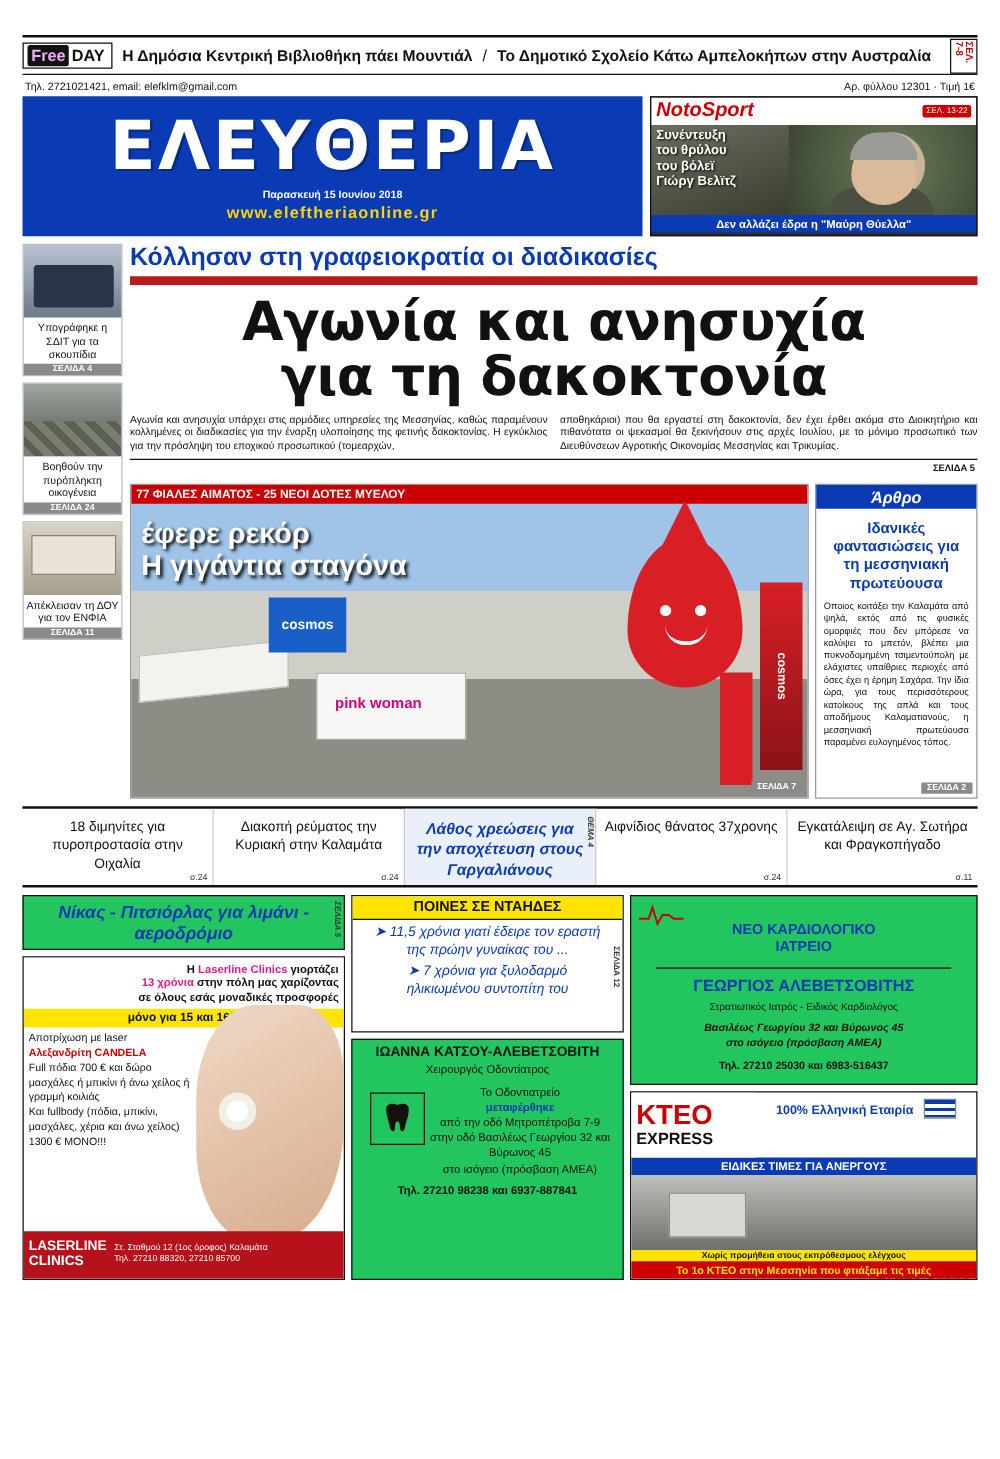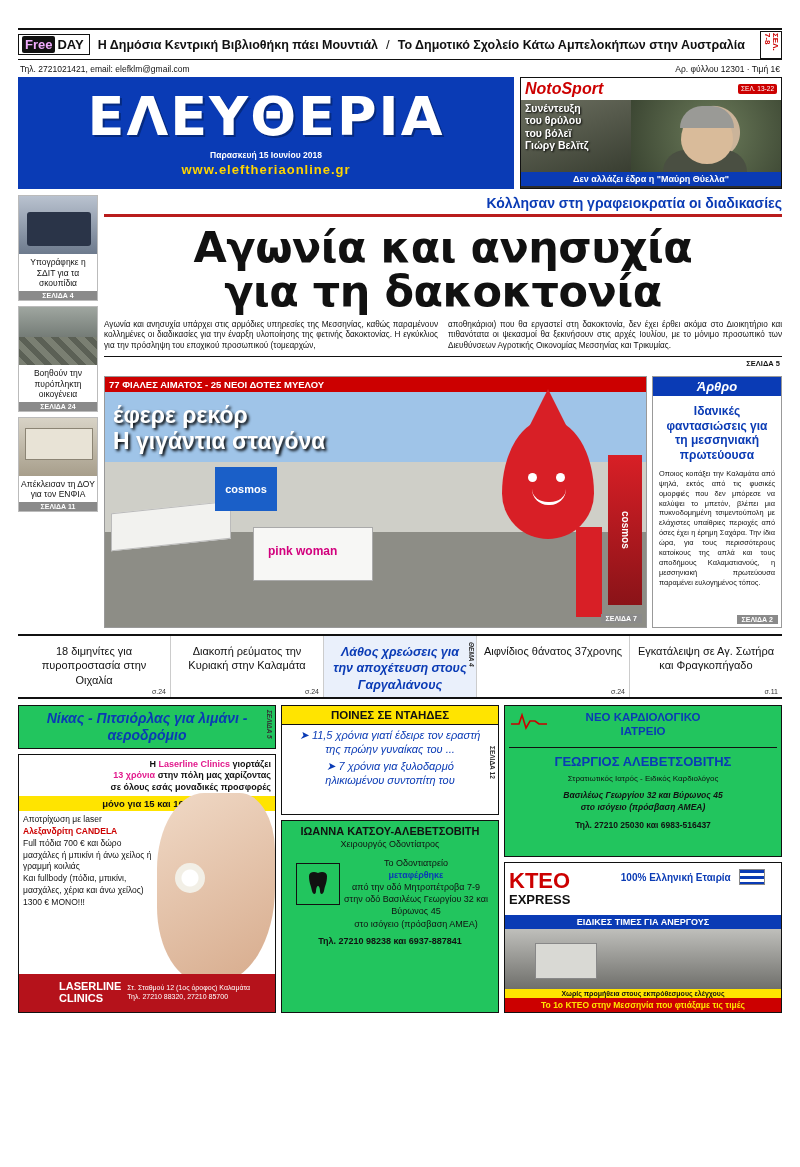--- a/index.html
+++ b/index.html
@@ -71,21 +71,21 @@
   .lead-img { height:58px; position:relative; overflow:hidden; }
   .lead-cap { font-size:8.5px; text-align:center; line-height:1.25; padding:3px 2px 2px 2px; }
   .page-tag { background:#8a8a8a; color:#fff; font-size:7px; text-align:center; padding:1px 0; font-weight:bold; }
   .img-a { background:linear-gradient(180deg,#b9c2cf,#6d7a8d); }
   .img-a:after{ content:""; position:absolute; left:8px; top:16px; width:64px; height:34px; background:#2a3448; border-radius:3px;}
   .img-b { background:linear-gradient(180deg,#9fa6a0,#4d5550); }
   .img-b:after{ content:""; position:absolute; left:0; bottom:0; width:100%; height:28px; background:repeating-linear-gradient(45deg,#7a7f72 0 6px,#5b6055 6px 12px); }
   .img-c { background:linear-gradient(180deg,#d8d3c6,#a79e8b); }
   .img-c:after{ content:""; position:absolute; left:6px; top:10px; width:66px; height:30px; background:#e8e3d6; border:1px solid #8b8474; }
 
-  .kicker { text-align:right; font-size:14px; font-weight:bold; color:#0a3bb5; border-bottom:3px solid #b91c1c; padding-bottom:3px; }
+  .kicker { text-align:left; font-size:20px; font-weight:bold; color:#0a3bb5; border-bottom:7px solid #b91c1c; padding-bottom:3px; }
   .headline { text-align:center; font-family:"DejaVu Sans", sans-serif; font-weight:bold; font-size:43px; line-height:1.03; margin:8px 0 6px 0; letter-spacing:-0.5px; }
   .lead-body { display:flex; gap:10px; font-size:8.2px; line-height:1.32; text-align:justify; border-bottom:1px solid #111; padding-bottom:4px; }
   .lead-body .col { flex:1; }
   .lead-page { text-align:right; font-size:7.5px; font-weight:bold; padding:2px 2px 4px 0; }
 
   
   .photo-row { display:flex; gap:5px; margin-top:4px; }
   .photo-block { flex:1; position:relative; height:252px; border:1px solid #999; overflow:hidden;
      background:linear-gradient(180deg,#9fc4e8 0 34%, #cfcfc8 34% 62%, #8d8d86 62% 100%); }
   .ph-banner { position:absolute; left:0; top:0; width:100%; background:#c00; color:#fff; font-size:9.5px; font-weight:bold; padding:2px 4px; }
@@ -131,37 +131,37 @@
 
   .laser { flex:1; position:relative; background:#fff; }
   .laser-top { background:#fff; color:#111; font-size:9px; font-weight:bold; text-align:right; padding:4px 4px 2px 4px; line-height:1.3; }
   .laser-top .pink { color:#e21b8d; }
   .laser-yellow { background:#ffe400; color:#111; font-size:9.5px; font-weight:bold; text-align:center; padding:2px 0; }
   .laser-body { font-size:8.5px; line-height:1.4; padding:3px 4px; width:140px; }
   .laser-body .red { color:#c00; font-weight:bold; }
   .laser-leg { position:absolute; right:0; top:38px; width:118px; height:190px; background:linear-gradient(150deg,#f0d9c6,#d7ab8c); border-radius:40% 30% 50% 40%; }
   .laser-flower { position:absolute; right:70px; top:108px; width:30px; height:30px; border-radius:50%; background:radial-gradient(circle,#fff 0 8px,#f2efe6 9px 15px); }
   .laser-foot { position:absolute; left:0; bottom:0; width:100%; height:38px; background:#b5121b; color:#fff; display:flex; align-items:center; padding:0 4px; }
-  .laser-foot .brand { font-size:11px; font-weight:bold; line-height:1.05;margin-left:36px; }
+  .laser-foot .brand { font-size:11px; font-weight:bold; line-height:1.05; }
   .laser-foot .addr { margin-left:6px; font-size:7px; color:#fff; line-height:1.2; }
 
   .ad-poines { height:110px; background:#fff; position:relative; }
   .poines-head { background:#ffe400; border-bottom:1px solid #111; text-align:center; font-size:11.5px; font-weight:bold; color:#111; padding:3px 0; }
   .poines-item { font-size:11px; font-style:italic; color:#0a3bb5; text-align:center; line-height:1.25; padding:4px 14px 0 14px; }
   .ad-poines .side { position:absolute; right:2px; top:40px; writing-mode:vertical-rl; font-size:6.5px; font-weight:bold; color:#333; }
 
   .ad-dentist { flex:1; position:relative; text-align:center; padding:4px; }
   .d-name { font-size:11px; font-weight:bold; }
   .d-role { font-size:9px; margin-top:2px; }
   .d-tooth { position:absolute; left:14px; top:42px; width:44px; height:42px; border:1px solid #111; display:flex; align-items:center; justify-content:center; }
   .d-text { font-size:9px; line-height:1.35; margin-top:8px; padding-left:52px; }
   .d-text .blue { color:#0a3bb5; font-weight:bold; }
   .d-tel { font-size:9px; font-weight:bold; margin-top:6px; }
 
-  .ad-cardio { height:152px; text-align:center; padding:4px; position:relative; }
+  .ad-cardio { height:152px; text-align:center; padding:20px; position:relative; }
   .c-head { color:#0a3bb5; font-weight:bold; font-size:11.5px; line-height:1.25; }
   .c-ecg { position:absolute; left:6px; top:6px; width:36px; height:18px; }
   .c-name { color:#0a3bb5; font-weight:bold; font-size:13px; margin-top:8px; border-top:1px solid #111; padding-top:6px; }
   .c-sub { font-size:8px; margin-top:4px; line-height:1.4; }
   .c-addr { font-size:8.5px; font-weight:bold; font-style:italic; margin-top:6px; line-height:1.4; }
   .c-tel { font-size:8.5px; font-weight:bold; margin-top:6px; }
 
   .ad-kteo { flex:1; position:relative; background:#fff; }
   .kteo-top { display:flex; height:52px; }
   .kteo-logo { width:100px; background:#fff; display:flex; align-items:center; padding-left:4px; }

